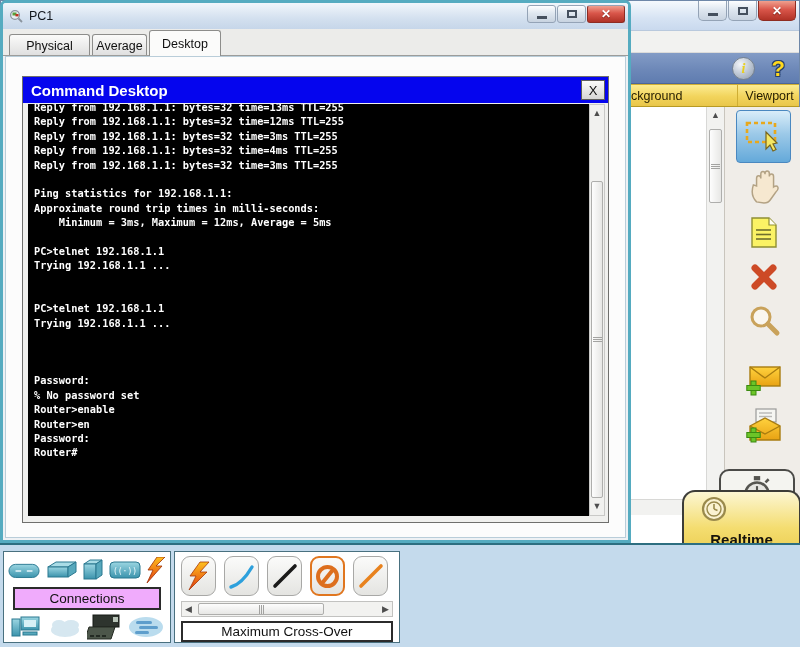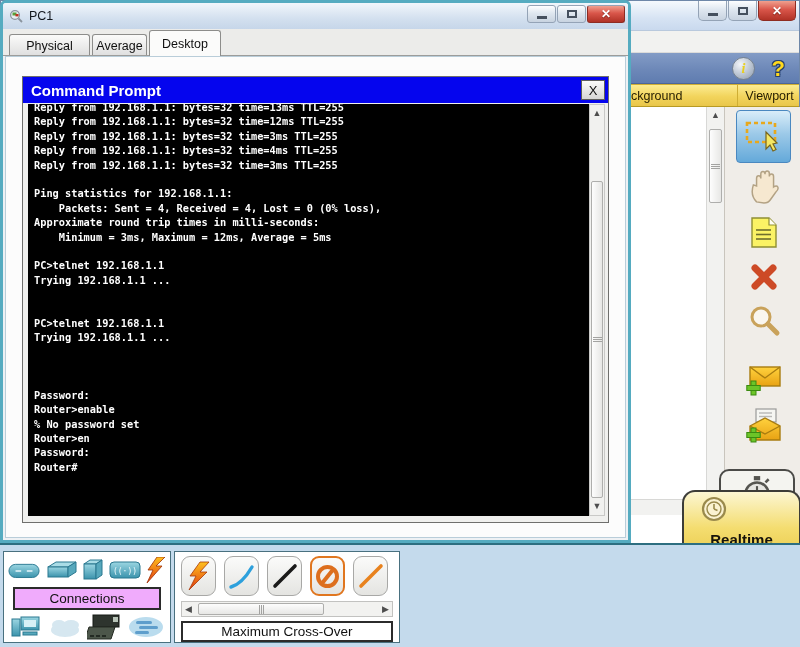--- a/index.html
+++ b/index.html
@@ -409,47 +409,46 @@
     <div class="tabbar">
       <div class="tab t0">Physical</div>
       <div class="tab t1">Average</div>
       <div class="tab t2">Desktop</div>
     </div>
 
     <div class="pcw-content"></div>
 
     <div class="cmdw">
       <div class="cmd-title">
-        <span class="cmd-title-text">Command Prompt</span>
+        <span class="cmd-title-text">Command Desktop</span>
         <div class="cmd-x">X</div>
       </div>
       <div class="term">
           <div class="tline">Reply from 192.168.1.1: bytes=32 time=13ms TTL=255</div>
           <div class="tline">Reply from 192.168.1.1: bytes=32 time=12ms TTL=255</div>
           <div class="tline">Reply from 192.168.1.1: bytes=32 time=3ms TTL=255</div>
           <div class="tline">Reply from 192.168.1.1: bytes=32 time=4ms TTL=255</div>
           <div class="tline">Reply from 192.168.1.1: bytes=32 time=3ms TTL=255</div>
           <div class="tline"></div>
           <div class="tline">Ping statistics for 192.168.1.1:</div>
-          <div class="tline">    Packets: Sent = 4, Received = 4, Lost = 0 (0% loss),</div>
           <div class="tline">Approximate round trip times in milli-seconds:</div>
           <div class="tline">    Minimum = 3ms, Maximum = 12ms, Average = 5ms</div>
           <div class="tline"></div>
           <div class="tline">PC&gt;telnet 192.168.1.1</div>
           <div class="tline">Trying 192.168.1.1 ...</div>
           <div class="tline"></div>
           <div class="tline"></div>
           <div class="tline">PC&gt;telnet 192.168.1.1</div>
           <div class="tline">Trying 192.168.1.1 ...</div>
           <div class="tline"></div>
           <div class="tline"></div>
           <div class="tline"></div>
           <div class="tline">Password: </div>
+          <div class="tline">% No password set</div>
           <div class="tline">Router&gt;enable</div>
-          <div class="tline">% No password set</div>
           <div class="tline">Router&gt;en</div>
           <div class="tline">Password: </div>
           <div class="tline">Router#</div>
         </div>
       <div class="term-sb">
         <div class="sb-arrow" style="left:0; top:4px; width:100%;">▲</div>
         <div class="sb-thumb" style="left:1px; top:76px; width:12px; height:317px;">
           <span class="grip"></span>
         </div>
         <div class="sb-arrow" style="left:0; bottom:4px; width:100%;">▼</div>

